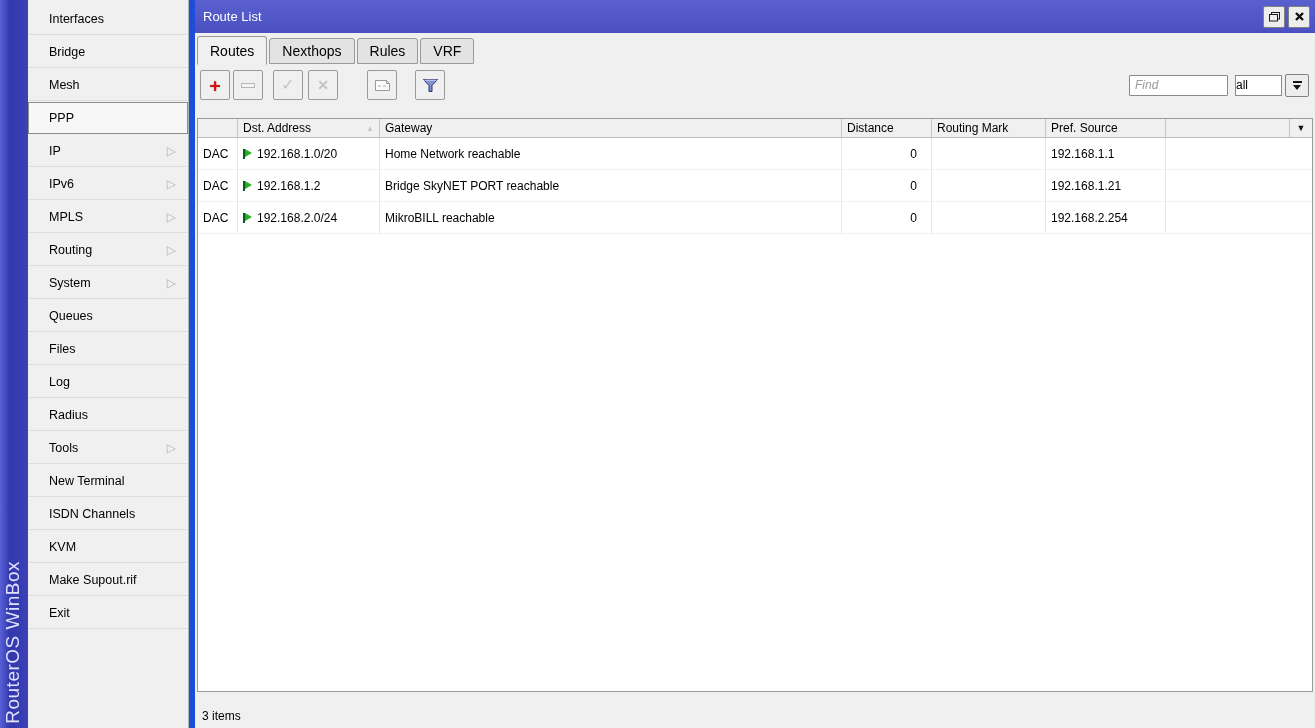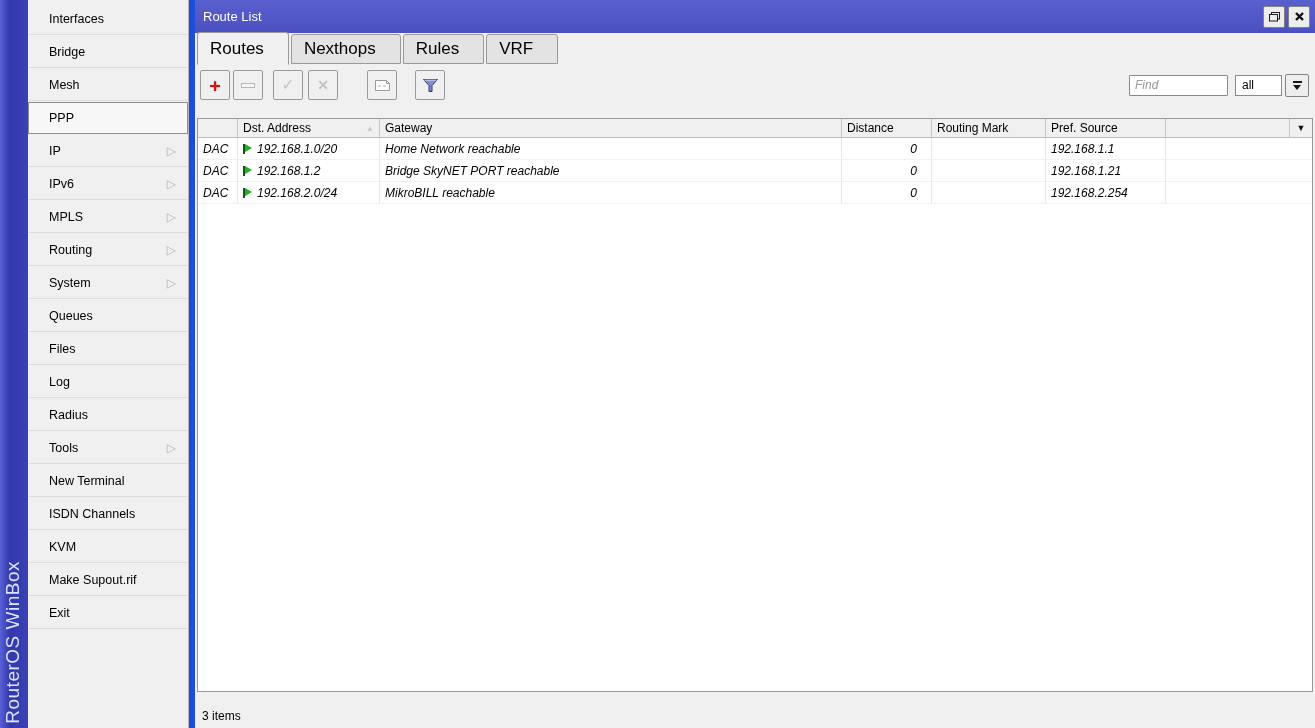--- a/index.html
+++ b/index.html
@@ -57,23 +57,23 @@
   .titlebar-title { flex: 1; }
   .win-btn {
     width: 22px; height: 22px; margin-left: 3px;
     background: #ededed; border: 1px solid #828282; border-radius: 2px;
     display: flex; align-items: center; justify-content: center; cursor: pointer;
   }
 
   
   .tabs { display: flex; align-items: flex-end; padding: 4px 0 0 2px; height: 31px; flex: 0 0 31px; }
   .tab {
-    padding: 4px 24px 4px 12px; margin-right: 2px;
+    padding: 4px 12px 4px 12px; margin-right: 2px;
     background: #e3e3e3; border: 1px solid #9a9a9a;
-    border-radius: 3px 3px 0 0; cursor: pointer; font-size: 17px;
+    border-radius: 3px 3px 0 0; cursor: pointer; font-size: 14px;
   }
   .tab.active {
     background: #f0f0f0; border-bottom-color: #f0f0f0;
     padding-top: 6px; padding-bottom: 5px; margin-bottom: -1px; z-index: 2;
   }
 
   
   .toolbar { display: flex; align-items: center; padding: 5px 6px 5px 5px; height: 42px; flex: 0 0 42px; }
   .tbtn {
     width: 30px; height: 30px; flex: 0 0 30px;
@@ -93,21 +93,21 @@
 
   .find-group { margin-left: auto; display: flex; align-items: center; }
   .find-input {
     width: 99px; height: 21px; border: 1px solid #8a8a8a; border-radius: 1px;
     padding: 0 5px; font-family: "Liberation Sans", sans-serif; font-size: 12px;
     background: #fff; outline: none;
   }
   .find-input::placeholder { font-style: italic; color: #9a9a9a; }
   .scope-box {
     width: 47px; height: 21px; margin-left: 7px; background: #fff;
-    border: 1px solid #8a8a8a; display: flex; align-items: center; padding-left: 6px;
+    border: 1px solid #8a8a8a; display: flex; align-items: center; 
     cursor: pointer;
   }
   .scope-arrow-btn {
     width: 24px; height: 23px; margin-left: 3px;
     background: #ededed; border: 1px solid #828282; border-radius: 2px;
     display: flex; flex-direction: column; align-items: center; justify-content: center;
     cursor: pointer;
   }
   .dd-bar { width: 9px; height: 2px; background: #141414; margin-bottom: 2px; }
   .dd-tri { width: 0; height: 0; border-left: 4px solid transparent; border-right: 4px solid transparent; border-top: 5px solid #141414; }
@@ -122,21 +122,21 @@
     grid-template-columns: 40px 142px 462px 90px 114px 120px 1fr 22px;
   }
   .grid-header { background: #f0f0f0; border-bottom: 1px solid #bdbdbd; height: 19px; flex: 0 0 19px; }
   .hcell {
     padding: 1px 5px; border-right: 1px solid #c6c6c6;
     display: flex; align-items: center; white-space: nowrap; overflow: hidden; cursor: pointer;
   }
   .hcell.last { border-right: none; justify-content: center; padding: 0; }
   .sort-asc { margin-left: auto; color: #c9c9c9; font-size: 8px; }
   .col-menu-glyph { font-size: 9px; color: #111; }
-  .grid-row { height: 22px; border-bottom: 1px solid #f1f1f1; cursor: default; font-style: italic; }
+  .grid-row { height: 32px; border-bottom: 1px solid #f1f1f1; cursor: default; }
   .cell {
     padding: 0 5px; border-right: 1px solid #e6e6e6;
     display: flex; align-items: center; white-space: nowrap; overflow: hidden;
   }
   .cell.no-sep { border-right: none; }
   .cell.num { justify-content: flex-end; padding-right: 14px; }
   .flag-icon { display: inline-block; width: 10px; height: 10px; position: relative; margin-right: 4px; flex: 0 0 10px; }
   .flag-icon::before { content: ""; position: absolute; left: 0; top: 0; width: 2px; height: 10px; background: #17541b; }
   .flag-icon::after {
     content: ""; position: absolute; left: 2px; top: 0; width: 0; height: 0;

